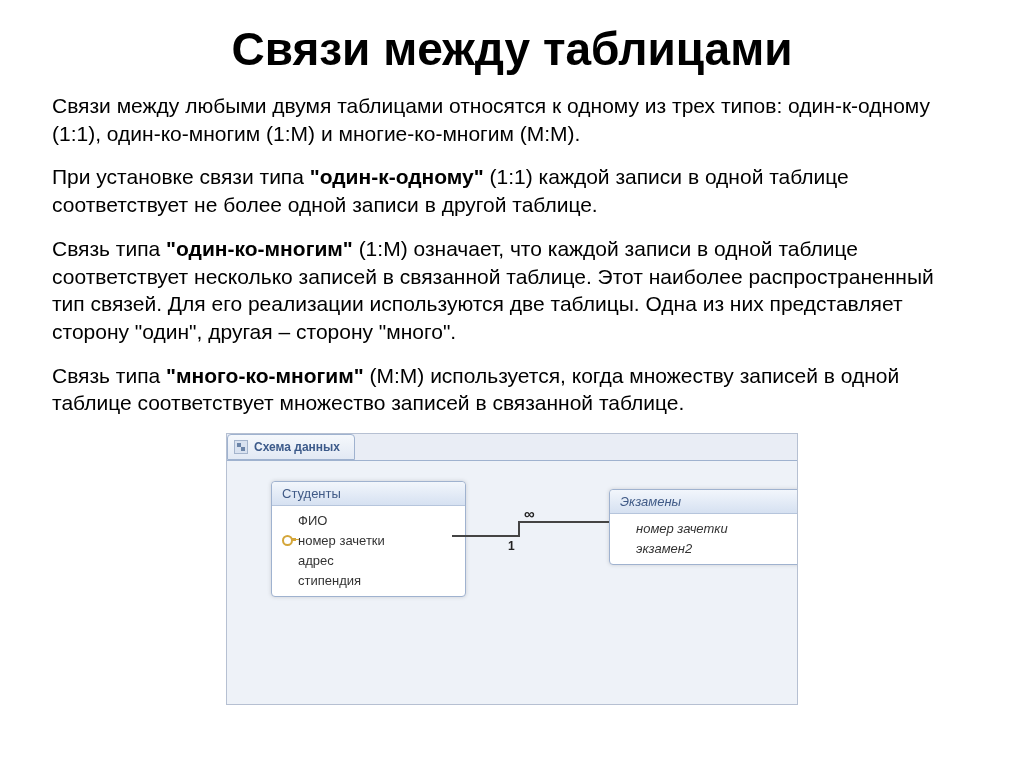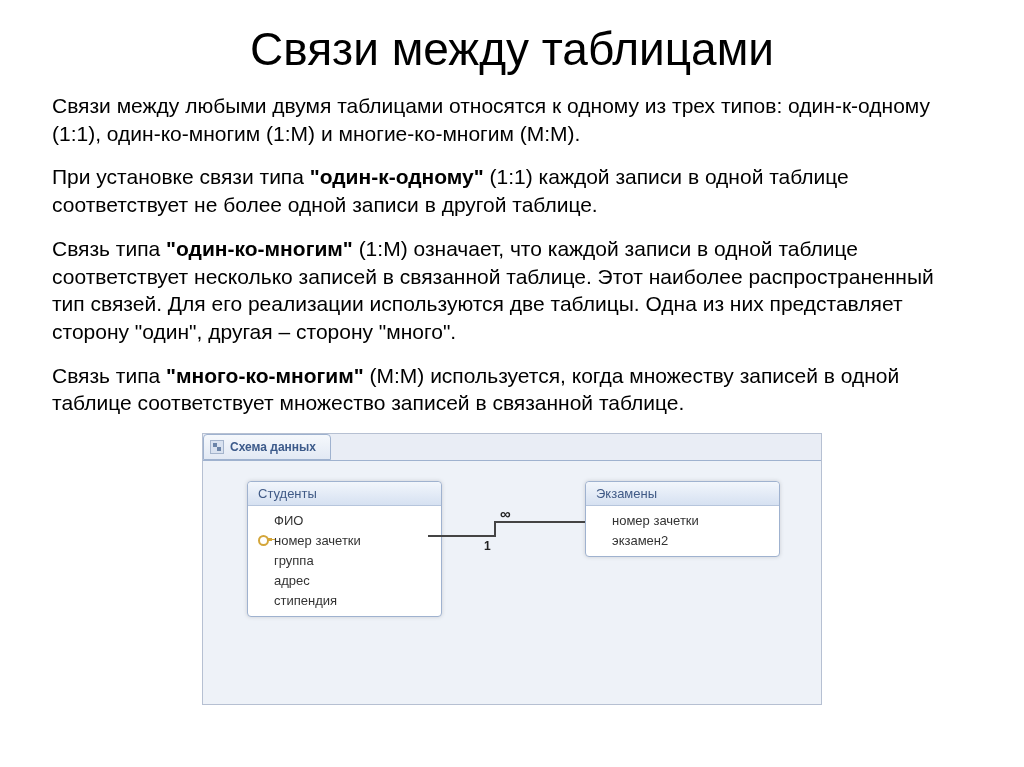--- a/index.html
+++ b/index.html
@@ -12,36 +12,36 @@
     color: #000;
     overflow: hidden;
   }
   .slide {
     padding: 20px 36px 0 36px;
   }
   .title {
     font-size: 46px;
     text-align: center;
     margin: 2px 0 14px 0;
-    font-weight: normal;
+    font-weight: bold;
   }
   .body-text {
     font-size: 21px;
     line-height: 1.32;
   }
   .body-text p { margin: 16px; }
   .bold { font-weight: bold; }
 
   .diagram-wrap {
     margin-top: 8px;
     display: flex;
     justify-content: center;
   }
   .diagram {
-    width: 620px;
+    width: 572px;
     height: 272px;
     border: 1px solid #b6c0d2;
     background: #e9edf5;
     position: relative;
     overflow: hidden;
   }
   .tab-bar {
     position: absolute;
     top: 0; left: 0;
     height: 26px;
@@ -84,21 +84,21 @@
 
   .table-box {
     position: absolute;
     width: 195px;
     background: #fff;
     border: 1px solid #9fb2cf;
     border-radius: 4px;
     box-shadow: 0 0 4px rgba(0,0,0,0.15);
   }
   .table-box.left  { top: 20px; left: 44px; }
-  .table-box.right { top: 20px; left: 382px; }
+  .table-box.right { top: 28px; left: 382px; font-style: italic; }
   .table-header {
     padding: 4px 10px;
     font-size: 13px;
     color: #405a86;
     background: linear-gradient(#f2f6fc,#d6e1f1);
     border-bottom: 1px solid #b6c5dc;
     border-radius: 4px 4px 0 0;
   }
   .field-list {
     padding: 4px 0 6px 0;
@@ -196,24 +196,20 @@
                 <span>ФИО</span>
               </div>
               <div class="field-row">
                 <span class="field-key-col">
                   <span class="key-icon"></span>
                 </span>
                 <span>номер зачетки</span>
               </div>
               <div class="field-row">
                 <span class="field-key-col"></span>
-                <span>группа</span>
-              </div>
-              <div class="field-row">
-                <span class="field-key-col"></span>
                 <span>адрес</span>
               </div>
               <div class="field-row">
                 <span class="field-key-col"></span>
                 <span>стипендия</span>
               </div>
             </div>
         </div>
 
         <div class="table-box right">

